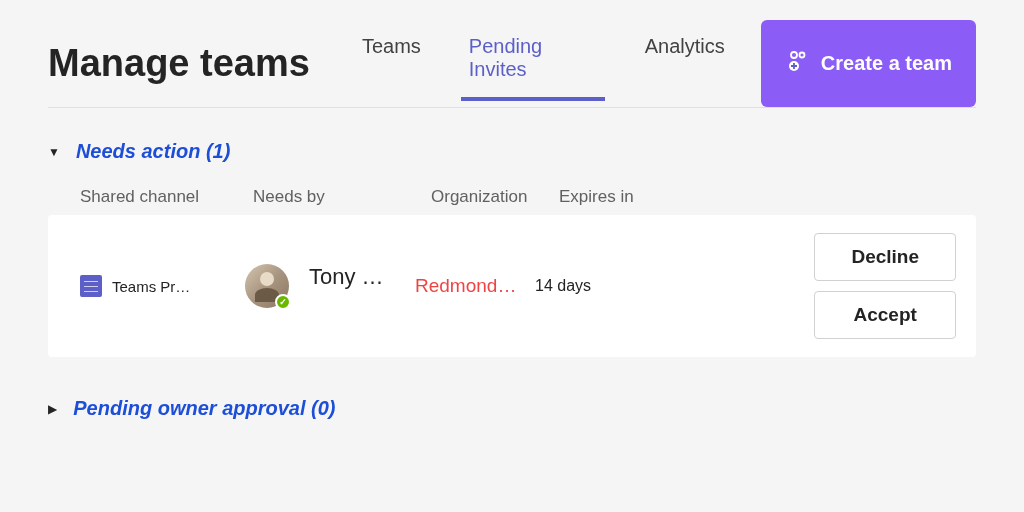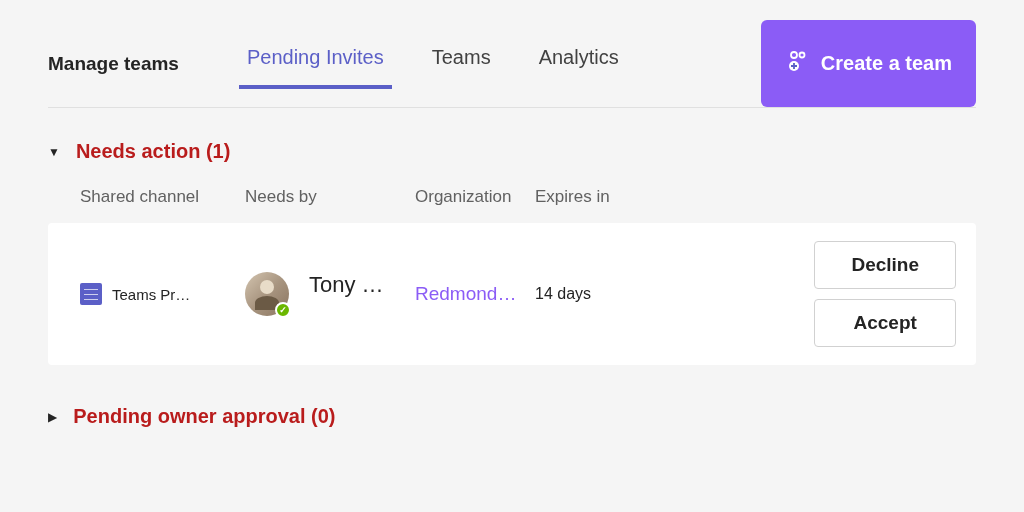--- a/index.html
+++ b/index.html
@@ -14,24 +14,24 @@
       height: 512px;
       overflow: hidden;
     }
     .header {
       display: flex;
       align-items: center;
       padding: 20px 48px 0 48px;
       gap: 32px;
     }
     .page-title {
-      font-size: 19px;
+      font-size: 38px;
       font-weight: 700;
       color: #242424;
-      margin-right: 32px;
+      margin-right: 16px;
     }
     .tabs {
       display: flex;
       gap: 40px;
       flex: 1;
     }
     .tab {
       font-size: 20px;
       color: #424242;
       padding: 8px 4px 20px 4px;
@@ -84,27 +84,28 @@
       margin-bottom: 24px;
       cursor: pointer;
     }
     .caret {
       font-size: 12px;
       color: #242424;
     }
     .section-title {
       font-size: 20px;
       font-weight: 700;
-      color: #b91c1c;
+      color: #1d4ed8;
+      font-style: italic;
     }
     .columns-header {
       display: flex;
       padding-left: 32px;
-      gap: 0;
-      margin-bottom: 16px;
+      gap: 8px;
+      margin-bottom: 8px;
       color: #616161;
       font-size: 17px;
     }
     .col-channel { width: 165px; }
     .col-sentby { width: 170px; }
     .col-org { width: 120px; }
     .col-expires { width: 110px; }
     .invite-row {
       display: flex;
       align-items: center;
@@ -192,21 +193,21 @@
     }
     .presence-badge::before {
       content: '✓';
       color: white;
       font-size: 9px;
       font-weight: bold;
     }
     .org-cell {
       width: 120px;
       font-size: 19px;
-      color: #8b5cf6;
+      color: #ef4444;
     }
     .expires-cell {
       width: 110px;
       font-size: 16px;
       color: #242424;
     }
     .actions {
       display: flex;
       gap: 10px;
       margin-left: auto;
@@ -222,22 +223,22 @@
       color: #242424;
       cursor: pointer;
     }
   </style>
 </head>
 <body>
 
 <div class="header">
   <h1 class="page-title">Manage teams</h1>
   <div class="tabs">
+    <div class="tab">Teams</div>
     <div class="tab active">Pending Invites</div>
-    <div class="tab">Teams</div>
     <div class="tab">Analytics</div>
   </div>
   <button class="create-team-btn">
     <span class="create-team-icon">
       <svg width="24" height="24" viewBox="0 0 24 24" fill="none">
         <circle cx="9" cy="6" r="3" stroke="white" stroke-width="1.8"></circle>
         <circle cx="17" cy="6" r="2.5" stroke="white" stroke-width="1.8"></circle>
         <circle cx="9" cy="17" r="5" fill="white"></circle>
         <path d="M9 14v6M6 17h6" stroke="#5b5fc7" stroke-width="1.8"></path>
       </svg>

